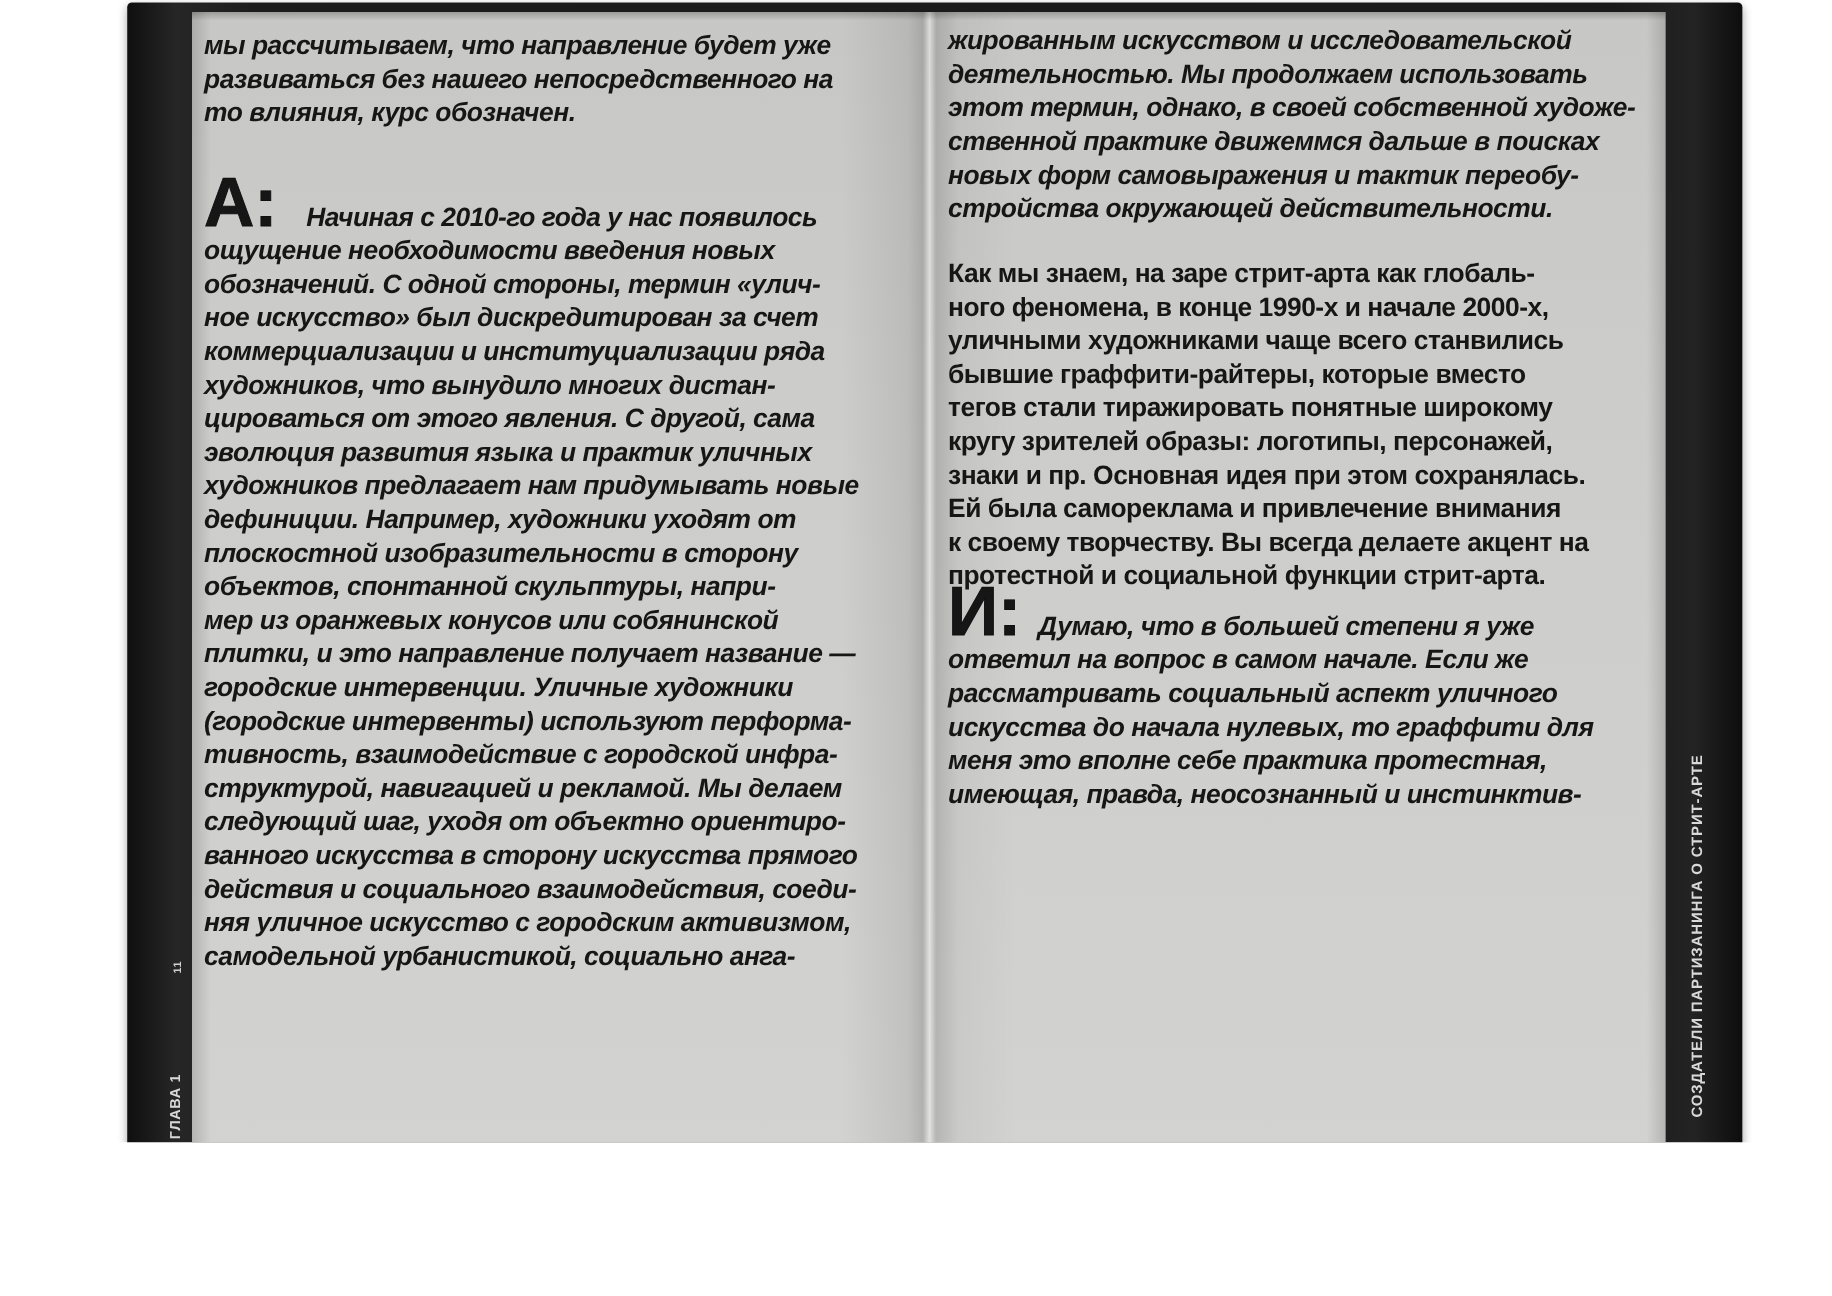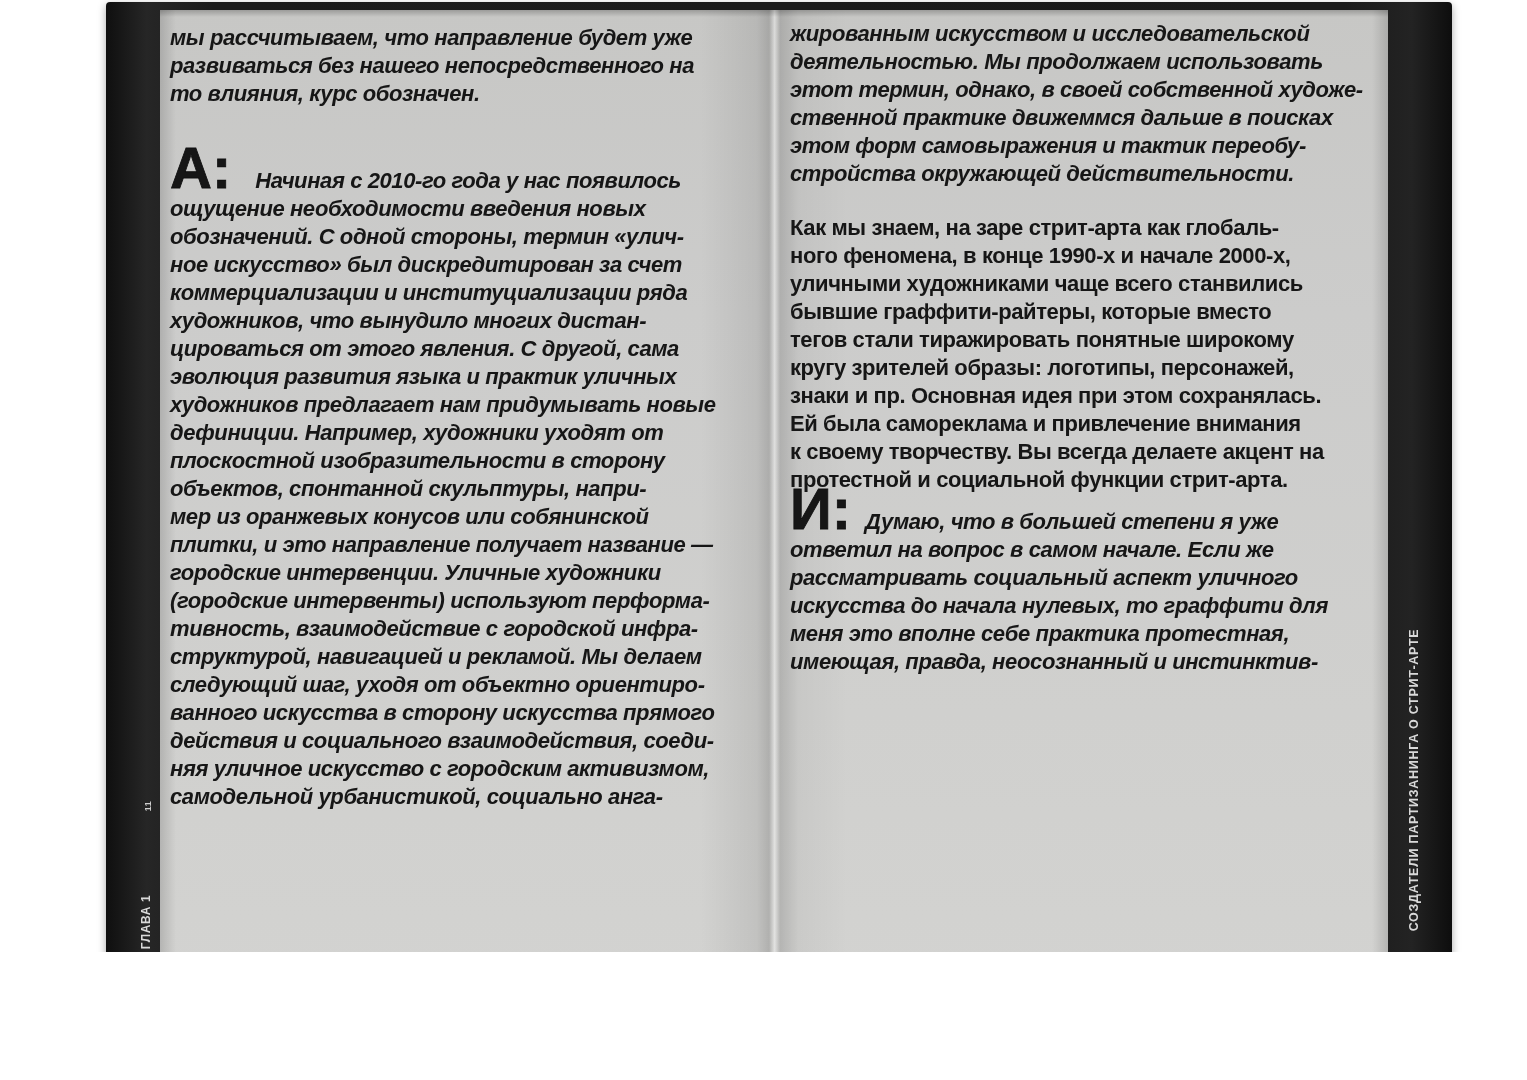--- a/index.html
+++ b/index.html
@@ -95,21 +95,21 @@
 действия и социального взаимодействия, соеди-
 няя уличное искусство с городским активизмом,
 самодельной урбанистикой, социально анга-</span></p>
   </div>
 
   <div class="textcol col-right">
     <p class="para italic">жированным искусством и исследовательской
 деятельностью. Мы продолжаем использовать
 этот термин, однако, в своей собственной художе-
 ственной практике движеммся дальше в поисках
-этом форм самовыражения и тактик переобу-
+новых форм самовыражения и тактик переобу-
 стройства окружающей действительности.</p>
     <p class="para p-narration">Как мы знаем, на заре стрит-арта как глобаль-
 ного феномена, в конце 1990-х и начале 2000-х,
 уличными художниками чаще всего станвились
 бывшие граффити-райтеры, которые вместо
 тегов стали тиражировать понятные широкому
 кругу зрителей образы: логотипы, персонажей,
 знаки и пр. Основная идея при этом сохранялась.
 Ей была самореклама и привлечение внимания
 к своему творчеству. Вы всегда делаете акцент на

